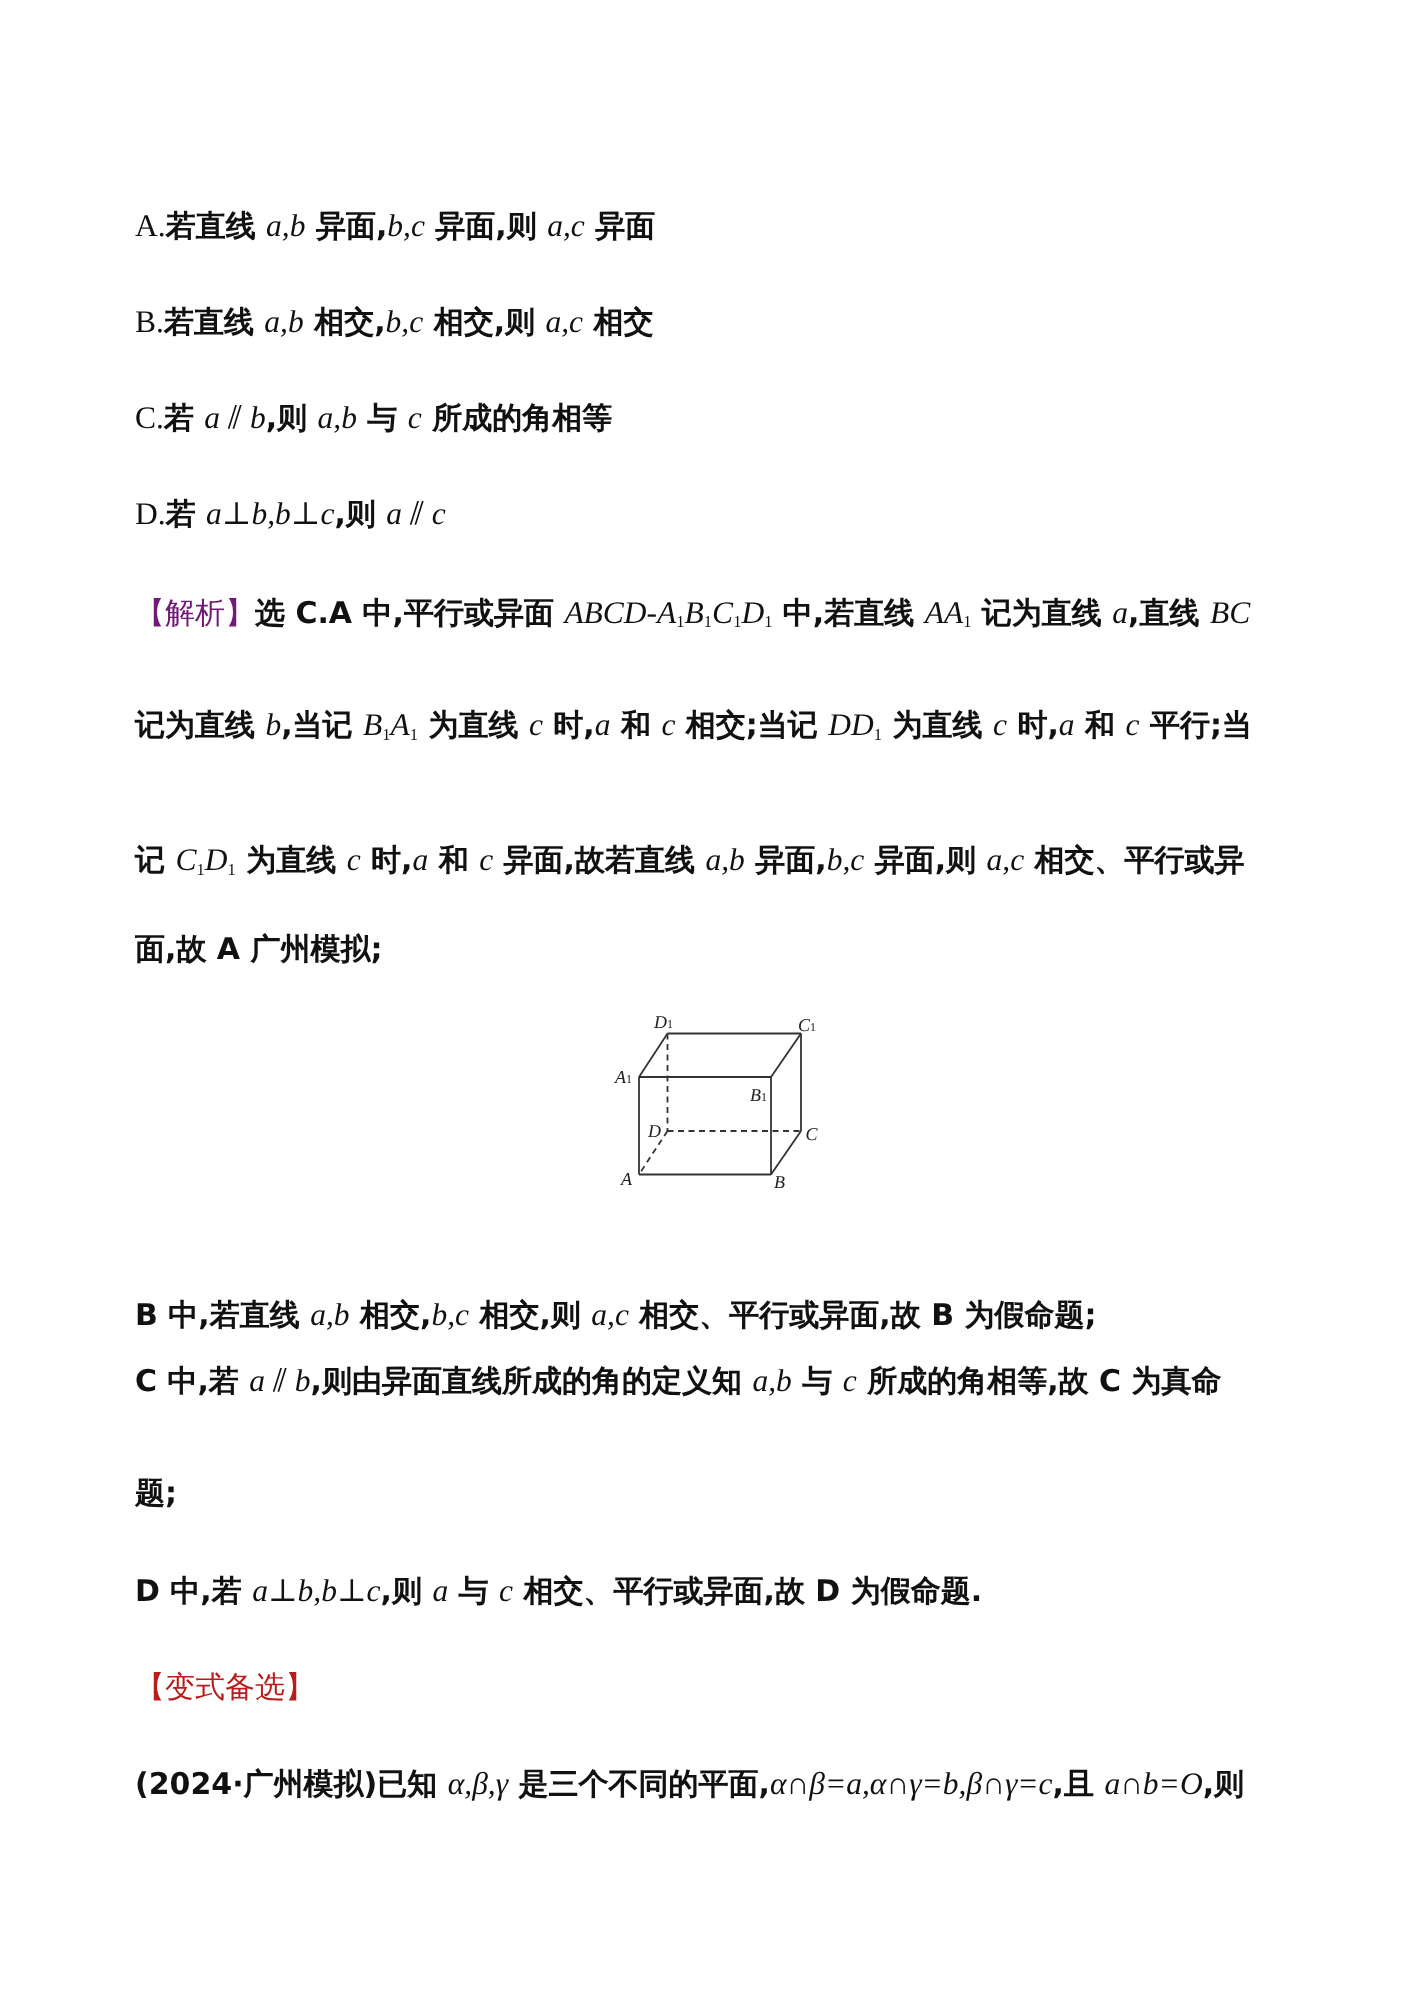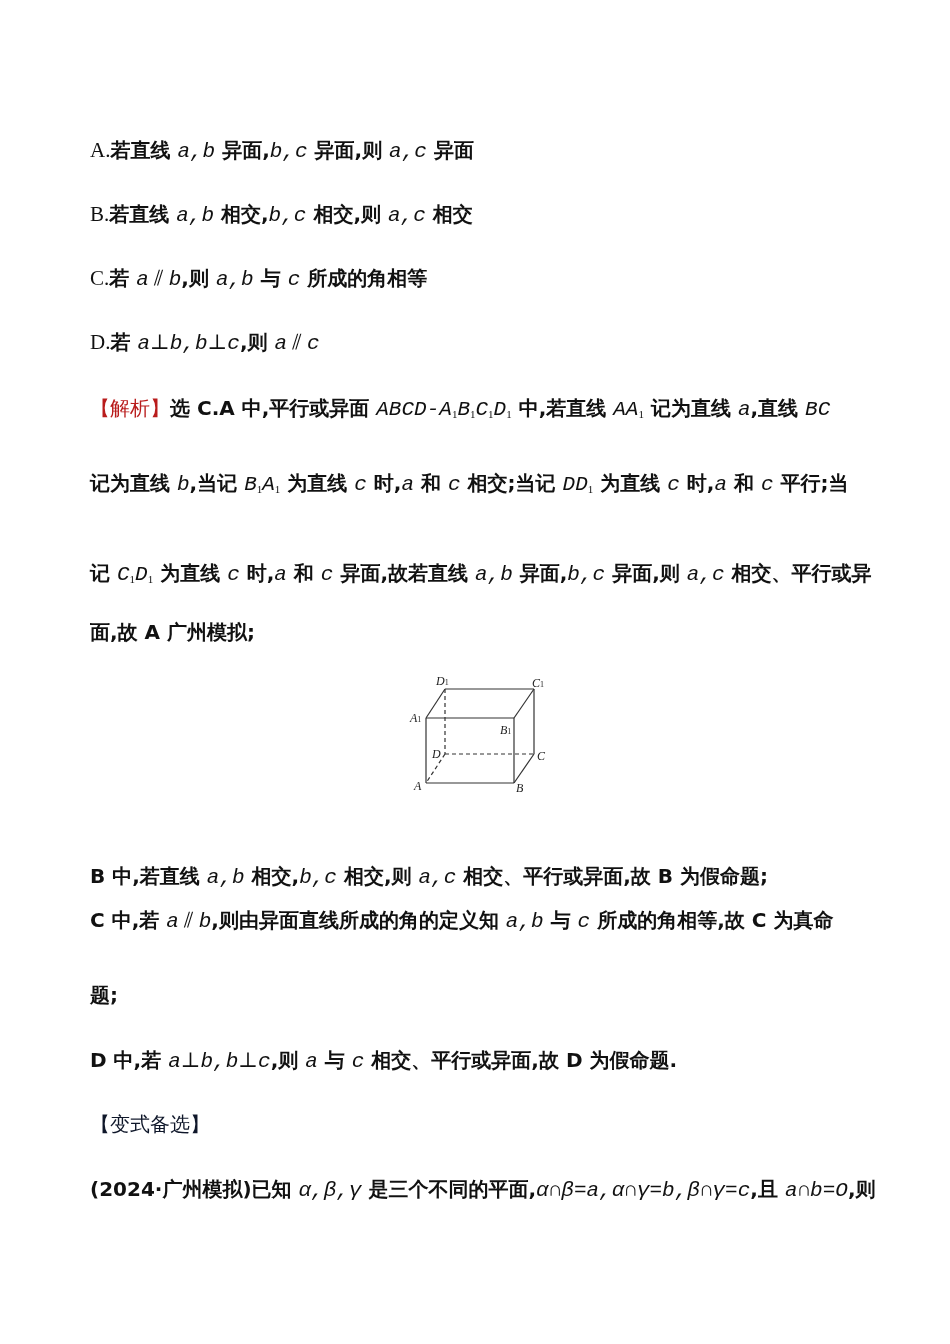--- a/index.html
+++ b/index.html
@@ -1,23 +1,23 @@
 <!DOCTYPE html>
 <html><head>
 <meta charset="utf-8">
 <style>
   html, body { margin: 0; padding: 0; background: #ffffff; }
   body { width: 950px; height: 1344px; position: relative; overflow: hidden;
          font-family: "Liberation Serif", "DejaVu Serif", serif; color: #111; }
   .line { position: absolute; left: 90px; font-size: 21px; line-height: 28px; white-space: nowrap; }
   .cn { font-family: "DejaVu Sans", "Liberation Sans", sans-serif; font-size: 20px; font-weight: bold; }
-  i { font-style: italic; font-family: Liberation Mono, monospace; }
+  i { font-style: italic; font-family: Liberation Serif, serif; }
   sub { font-size: 11px; vertical-align: -3px; font-style: normal; font-family: "Liberation Serif", serif; }
-  .tag-red { color: #b91c1c; font-family: "DejaVu Sans", sans-serif; font-size: 20px; }
-  .tag-blue { color: #0f172a; font-family: "DejaVu Sans", sans-serif; font-size: 20px; }
+  .tag-red { color: #701a75; font-family: "DejaVu Sans", sans-serif; font-size: 20px; }
+  .tag-blue { color: #b91c1c; font-family: "DejaVu Sans", sans-serif; font-size: 20px; }
   .figure { position: absolute; left: 404px; top: 672px; width: 150px; height: 126px; }
   .figure text { font-family: "Liberation Serif", serif; font-style: italic; font-size: 12px; fill: #222; }
   .figure .sb { font-size: 8px; font-style: normal; }
 </style>
 </head>
 <body>
 
 <div class="line" style="top:136px">
   <span>A.</span><span class="cn">若直线 </span><i>a,b</i><span class="cn"> 异面,</span><i>b,c</i><span class="cn"> 异面,则 </span><i>a,c</i><span class="cn"> 异面</span>
 </div>

